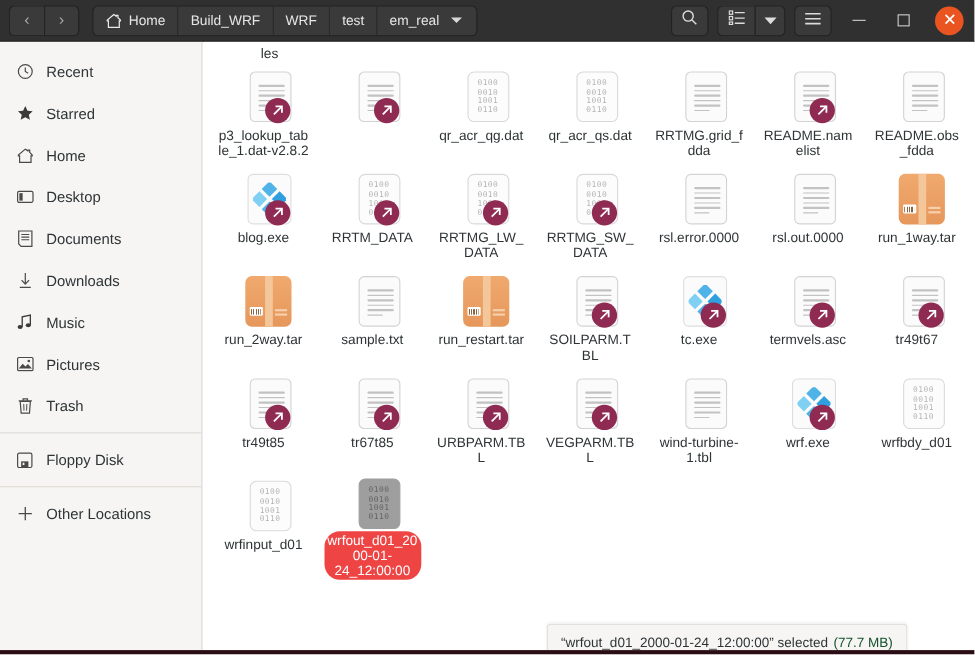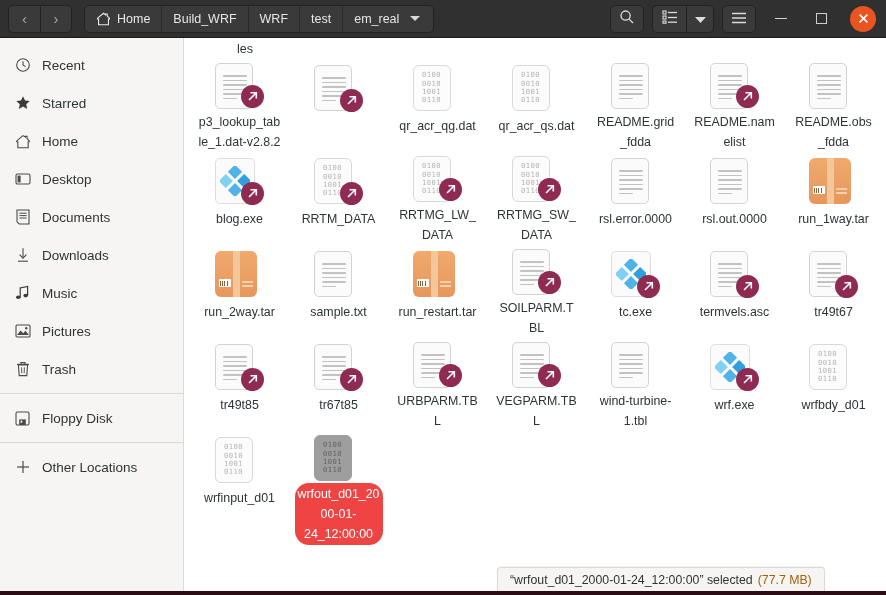--- a/index.html
+++ b/index.html
@@ -99,24 +99,24 @@
     display: grid;
     grid-template-columns: repeat(7, 99px);
     padding-left: 5px;
     row-gap: 0px;
   }
   .cell {
     width: 99px; height: 93px;
     display: flex; flex-direction: column; align-items: center;
     padding-top: 3px;
   }
-  .iconwrap { position: relative; width: 50px; height: 50px; display:flex; align-items:center; justify-content:flex-start; }
+  .iconwrap { position: relative; width: 50px; height: 50px; display:flex; align-items:center; justify-content:flex-end; }
   .fname {
     margin-top: 2px;
-    font-size: 12.4px; line-height: 20px; color: #2e3436;
+    font-size: 12.4px; line-height: 14px; color: #2e3436;
     text-align: center; width: 88px;
     word-break: break-word; padding: 1px 3px; border-radius: 3px;
   }
   .cell.selected .fname { background: #ef4444; color: #ffffff; border-radius: 14px; }
 
   
   .doc {
     width: 38px; height: 46px; border-radius: 5px;
     background: #fbfbfb; border: 1px solid #d3d3d3;
     position: relative;
@@ -162,25 +162,25 @@
     display: flex; align-items: center; justify-content: center;
   }
   .symlink svg { display:block; }
 
   
   #statusbar {
     position: absolute; left: 497px; top: 567px;
     height: 24px; padding: 0 12px;
     background: #f6f5f4; border: 1px solid #dcdad5;
     border-radius: 4px 4px 0 0; border-bottom: none;
-    display: flex; align-items: center;
+    display: flex; align-items: flex-end;
     font-size: 12.3px; color: #2e3436;
     box-shadow: 0 -1px 2px rgba(0,0,0,.05);
   }
-  #statusbar .size { color: #a16207; margin-left: 5px; }
+  #statusbar .size { color: #14532d; margin-left: 5px; }
   #watermark {
     position: absolute; left: 560px; top: 566px;
     font-size: 13px; color: rgba(160,150,140,0.40);
     font-family: "Liberation Sans", sans-serif;
     pointer-events: none; letter-spacing: .2px;
   }
   #bottombar {
     position: absolute; left: 0; top: 591px; width: 886px; height: 4px;
     background: #2b0d16;
   }
@@ -479,21 +479,21 @@
             <div class="lines">
               <i></i>
               <i></i>
               <i></i>
               <i></i>
               <i></i>
               <i></i>
             </div>
           </div>
         </div>
-        <div class="fname">README.grid_fdda</div>
+        <div class="fname">RRTMG.grid_fdda</div>
       </div>
       <div class="cell">
         <div class="iconwrap">
           <div class="doc">
             <div class="lines">
               <i></i>
               <i></i>
               <i></i>
               <i></i>
               <i></i>

